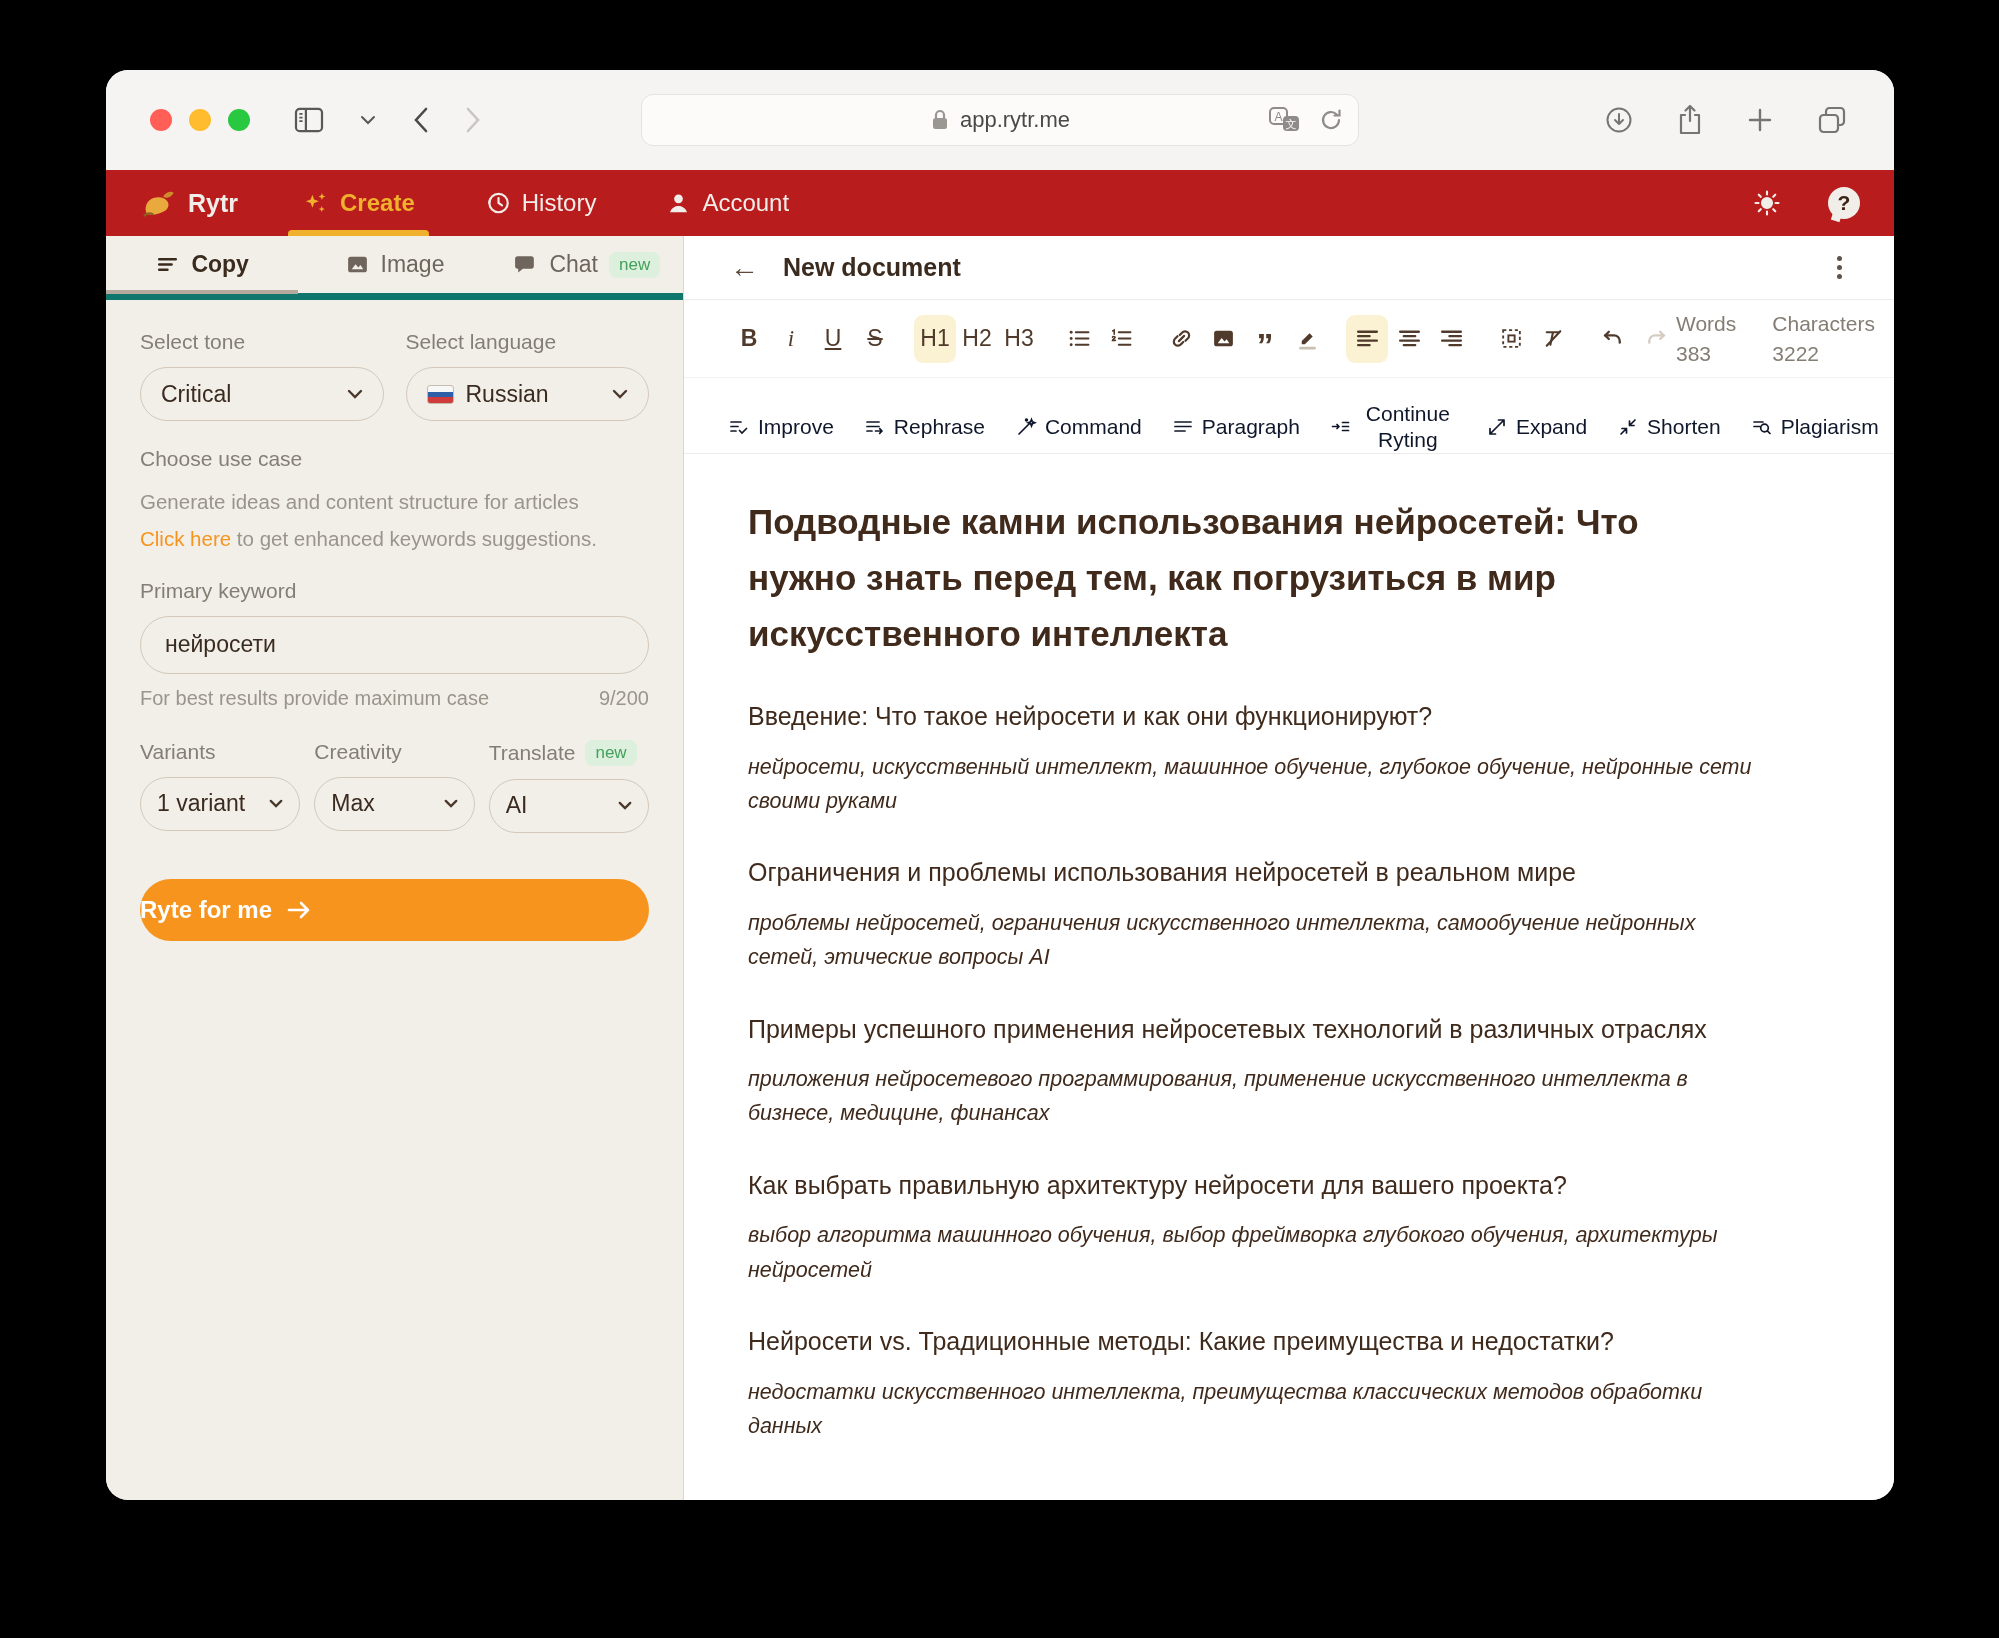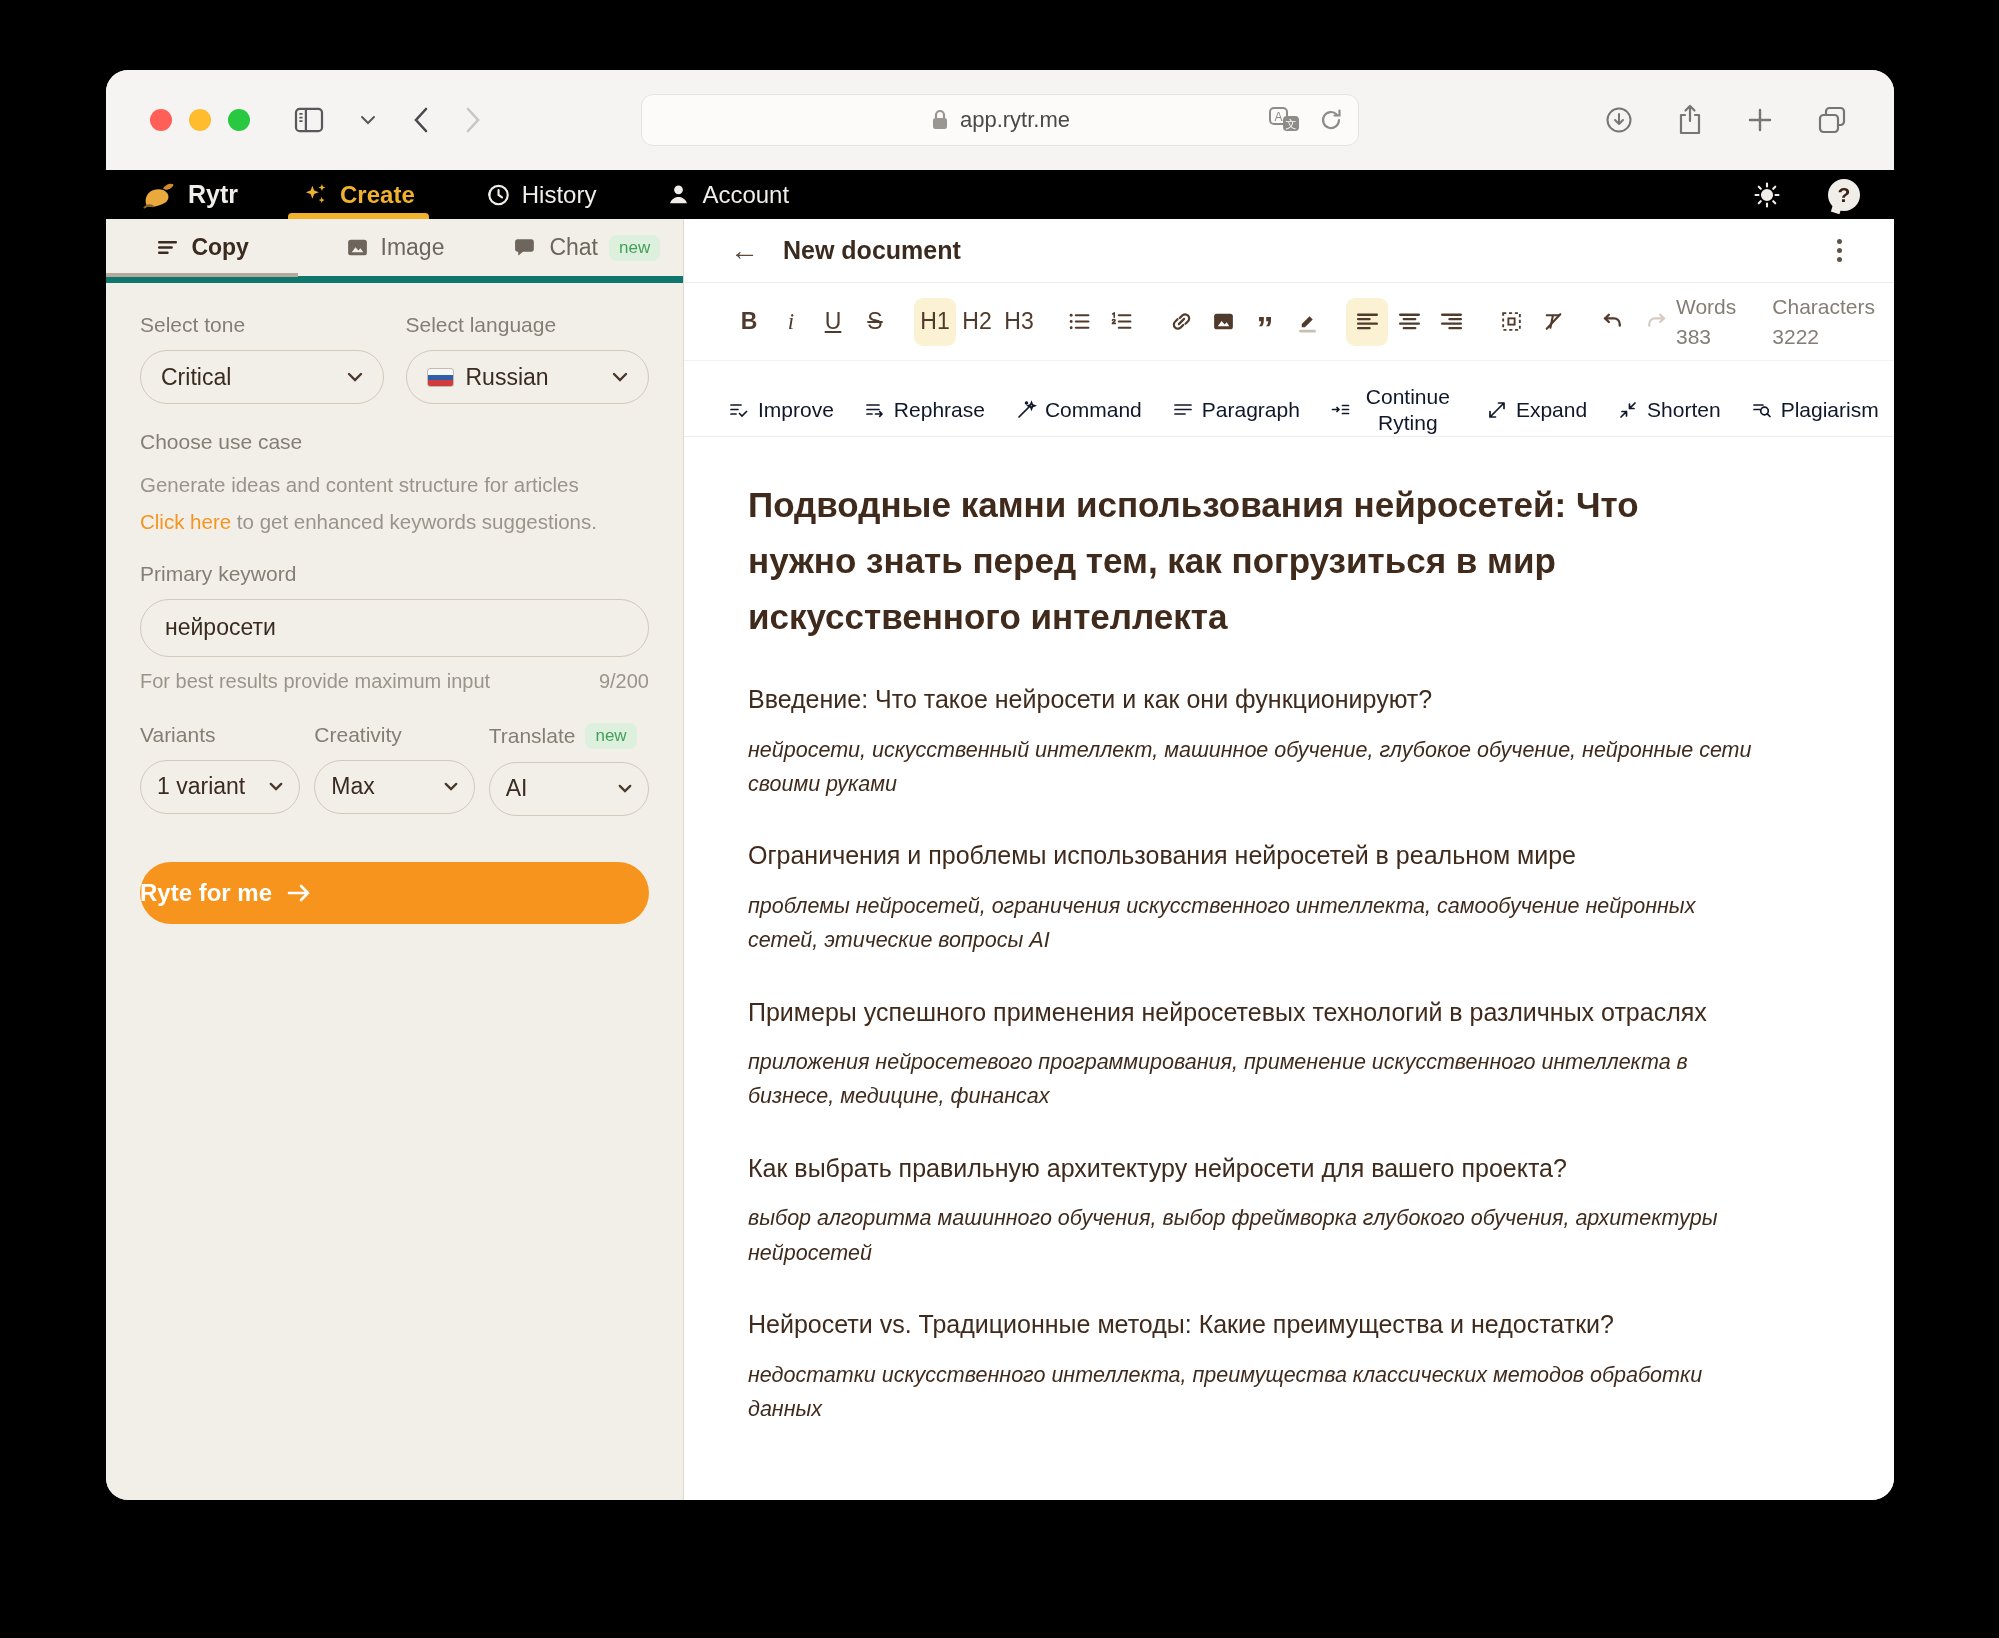--- a/index.html
+++ b/index.html
@@ -27,21 +27,21 @@
     width:718px; height:52px; background:#FCFBFA; border:1px solid #E5E3E0;
     border-radius:12px; display:flex; align-items:center; justify-content:center;
     font-size:22px; color:#4B4946;
   }
   .urlbar .host { display:flex; align-items:center; gap:10px; }
   .urlbar-right { position:absolute; right:14px; top:0; height:100%; display:flex; align-items:center; gap:16px; color:#8E8B88; }
   .chrome-right { position:absolute; right:46px; top:0; height:100%; display:flex; align-items:center; gap:42px; color:#777572; }
   .icon-btn { display:flex; align-items:center; justify-content:center; }
 
   
-  .appbar { height:49px; flex:none; background:#000000; display:flex; align-items:center; padding:0 34px; color:#F1EDE9; }
+  .appbar { height:66px; flex:none; background:#b91c1c; display:flex; align-items:center; padding:0 34px; color:#F1EDE9; }
   .brand { display:flex; align-items:center; gap:12px; font-size:25px; font-weight:bold; }
   .appnav { display:flex; height:100%; margin-left:64px; gap:70px; }
   .appnav-item { display:flex; align-items:center; gap:11px; font-size:24px; color:#F1EDE9; position:relative; height:100%; }
   .appnav-item.active { color:#F0B12C; font-weight:bold; }
   .appnav-item.active .underline { position:absolute; left:-14px; right:-14px; bottom:0; height:6px; background:#F0B12C; border-radius:4px 4px 0 0; }
   .appbar-right { margin-left:auto; display:flex; align-items:center; gap:46px; }
   .help-bubble { width:32px; height:32px; border-radius:50%; background:#F1EDE9; color:#3A2316; font-weight:bold; font-size:21px; display:flex; align-items:center; justify-content:center; position:relative; }
   .help-bubble:after { content:""; position:absolute; left:4px; bottom:-2px; width:9px; height:9px; background:#F1EDE9; transform:rotate(18deg); }
 
   
@@ -330,21 +330,21 @@
           <div class="helper">Generate ideas and content structure for articles</div>
           <div class="hint"><span class="link">Click here</span><span> to get enhanced keywords suggestions.</span></div>
         </div>
 
         <div class="kw">
           <span class="f-label">Primary keyword</span>
           <div class="kw-input">
             <span>нейросети</span>
           </div>
           <div class="kw-meta">
-            <span>For best results provide maximum input</span>
+            <span>For best results provide maximum case</span>
             <span>9/200</span>
           </div>
         </div>
 
         <div class="triple">
           <div>
             <span class="f-label">Variants</span>
             <div class="select">
               <span class="val">
                   <span>1 variant</span>

